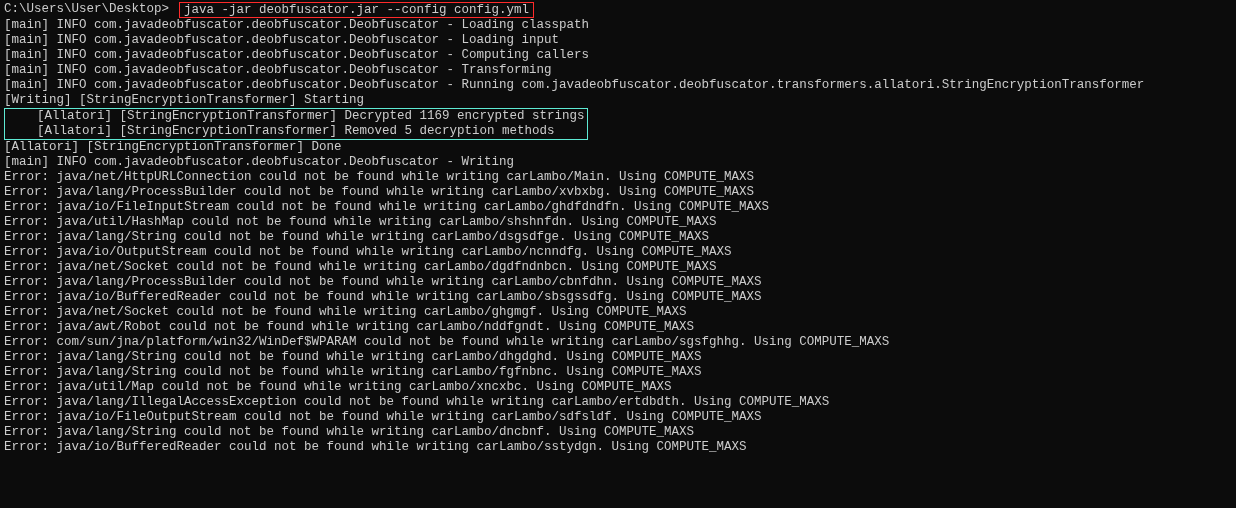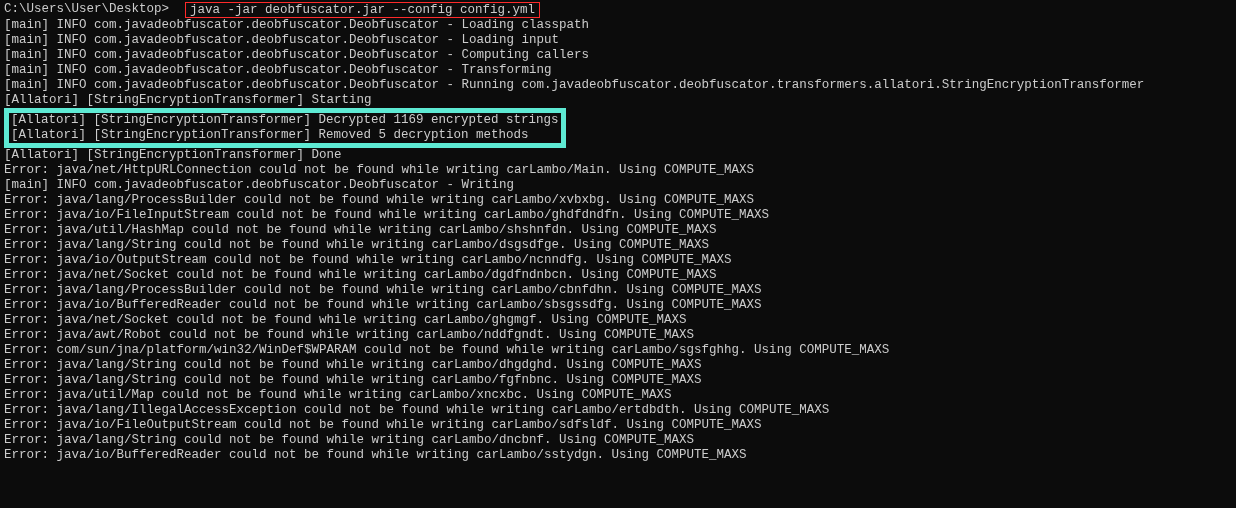--- a/index.html
+++ b/index.html
@@ -16,39 +16,40 @@
     width: 1236px;
     height: 508px;
     overflow: hidden;
     padding: 2px 4px;
     white-space: nowrap;
   }
   .line {
     white-space: pre;
   }
   .highlight-box {
-    border: 5px solid #5eead4;
+    border: 1px solid #5eead4;
     display: inline-block;
     line-height: inherit;
     vertical-align: top;
+    padding-left: 30px;
   }
   .highlight-box .line {
     padding: 0 2px;
   }
   .cmd-row {
     display: flex;
     align-items: flex-start;
   }
   .prompt {
     white-space: pre;
   }
   .cmd-box {
     border: 1px solid #ff2a2a;
     padding: 0 4px;
-    margin-left: 16px;
+    margin-left: 10px;
     line-height: 14px;
   }
 </style>
 </head>
 <body>
 
 
 
 <div class="cmd-row">
   <span class="prompt">C:\Users\User\Desktop&gt;</span>
@@ -56,29 +57,29 @@
     <span>java -jar deobfuscator.jar --config config.yml</span>
   </span>
 </div>
 
 <div id="logs">
     <div class="line">[main] INFO com.javadeobfuscator.deobfuscator.Deobfuscator - Loading classpath</div>
     <div class="line">[main] INFO com.javadeobfuscator.deobfuscator.Deobfuscator - Loading input</div>
     <div class="line">[main] INFO com.javadeobfuscator.deobfuscator.Deobfuscator - Computing callers</div>
     <div class="line">[main] INFO com.javadeobfuscator.deobfuscator.Deobfuscator - Transforming</div>
     <div class="line">[main] INFO com.javadeobfuscator.deobfuscator.Deobfuscator - Running com.javadeobfuscator.deobfuscator.transformers.allatori.StringEncryptionTransformer</div>
-    <div class="line">[Allatori] [StringEncryptionTransformer] Starting</div>
+    <div class="line">[Writing] [StringEncryptionTransformer] Starting</div>
   </div>
 
 <div class="highlight-box" id="hl"><div class="line">[Allatori] [StringEncryptionTransformer] Decrypted 1169 encrypted strings</div><div class="line">[Allatori] [StringEncryptionTransformer] Removed 5 decryption methods</div></div>
 
 <div id="logs2">
     <div class="line">[Allatori] [StringEncryptionTransformer] Done</div>
+    <div class="line">[main] INFO com.javadeobfuscator.deobfuscator.Deobfuscator - Writing</div>
     <div class="line">Error: java/net/HttpURLConnection could not be found while writing carLambo/Main. Using COMPUTE_MAXS</div>
-    <div class="line">[main] INFO com.javadeobfuscator.deobfuscator.Deobfuscator - Writing</div>
     <div class="line">Error: java/lang/ProcessBuilder could not be found while writing carLambo/xvbxbg. Using COMPUTE_MAXS</div>
     <div class="line">Error: java/io/FileInputStream could not be found while writing carLambo/ghdfdndfn. Using COMPUTE_MAXS</div>
     <div class="line">Error: java/util/HashMap could not be found while writing carLambo/shshnfdn. Using COMPUTE_MAXS</div>
     <div class="line">Error: java/lang/String could not be found while writing carLambo/dsgsdfge. Using COMPUTE_MAXS</div>
     <div class="line">Error: java/io/OutputStream could not be found while writing carLambo/ncnndfg. Using COMPUTE_MAXS</div>
     <div class="line">Error: java/net/Socket could not be found while writing carLambo/dgdfndnbcn. Using COMPUTE_MAXS</div>
     <div class="line">Error: java/lang/ProcessBuilder could not be found while writing carLambo/cbnfdhn. Using COMPUTE_MAXS</div>
     <div class="line">Error: java/io/BufferedReader could not be found while writing carLambo/sbsgssdfg. Using COMPUTE_MAXS</div>
     <div class="line">Error: java/net/Socket could not be found while writing carLambo/ghgmgf. Using COMPUTE_MAXS</div>
     <div class="line">Error: java/awt/Robot could not be found while writing carLambo/nddfgndt. Using COMPUTE_MAXS</div>

